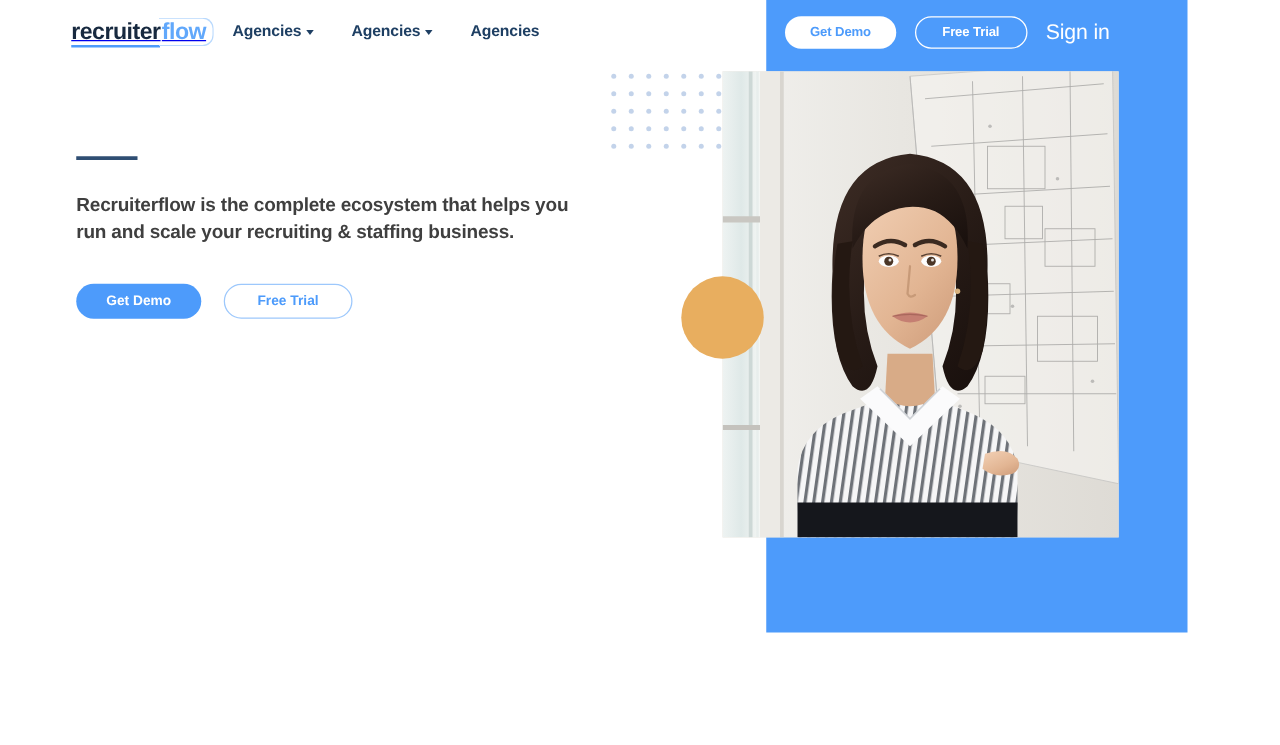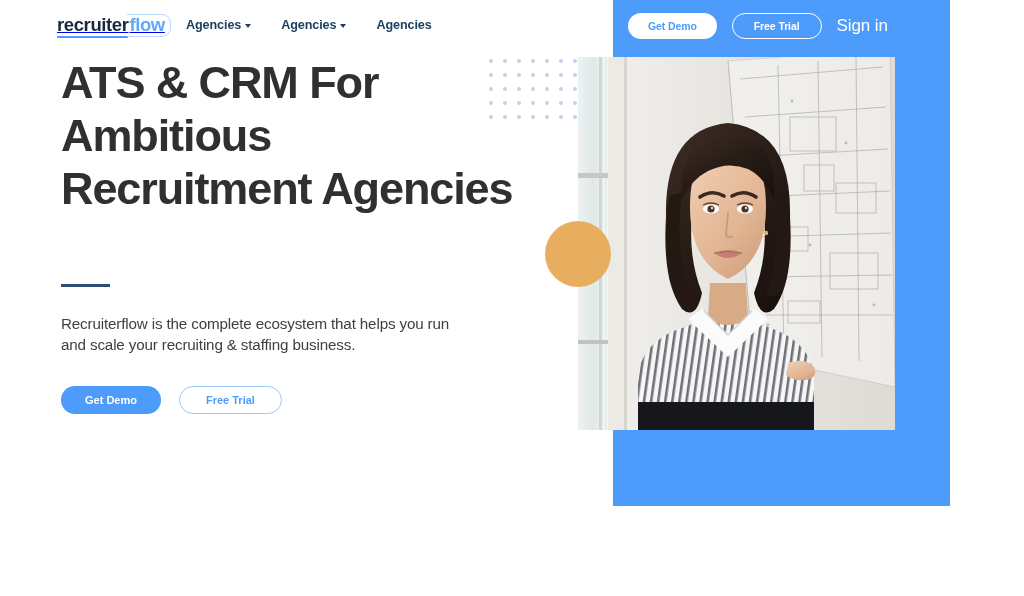--- a/index.html
+++ b/index.html
@@ -80,21 +80,21 @@
   .headline{
     font-size:45px; line-height:53px; font-weight:bold;
     color:#303030; letter-spacing:-1.1px;
   }
   .divider{
     width:49px; height:3px; background:#2f4e73;
     margin-top:69px; margin-bottom:26px;
   }
   .subhead{
     font-size:15.2px; line-height:21px; color:#3f3f3f;
-    letter-spacing:-0.15px; max-width:410px;
+    letter-spacing:-0.15px; max-width:410px;font-weight:bold;
   }
   .cta-row{ display:flex; align-items:center; gap:18px; margin-top:31px; }
   .btn-demo{
     background:#4d9bfb; color:#ffffff; border:none;
     border-radius:18px; height:28px; padding:0 24px;
     font-size:11px; font-weight:bold; font-family:inherit; cursor:pointer;
   }
   .btn-trial{
     background:#ffffff; color:#4d9bfb; border:1.2px solid #9dc8fc;
     border-radius:18px; height:28px; padding:0 26px;
@@ -322,21 +322,20 @@
     </nav>
 
     <div class="header-actions">
       <button class="btn-demo-top">Get Demo</button>
       <button class="btn-trial-top">Free Trial</button>
       <a class="signin" href="#">Sign in</a>
     </div>
   </div>
 
   <div class="hero-left">
-    <h1 class="headline">ATS &amp; CRM For Ambitious Recruitment Agencies</h1>
     <div class="divider"></div>
     <p class="subhead">Recruiterflow is the complete ecosystem that helps you run and scale your recruiting &amp; staffing business.</p>
     <div class="cta-row">
       <button class="btn-demo">Get Demo</button>
       <button class="btn-trial">Free Trial</button>
     </div>
   </div>
 
   <div class="logo-strip">
     

